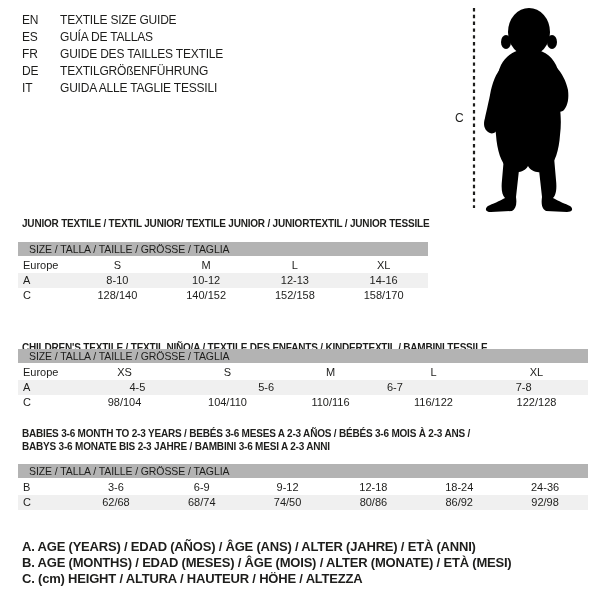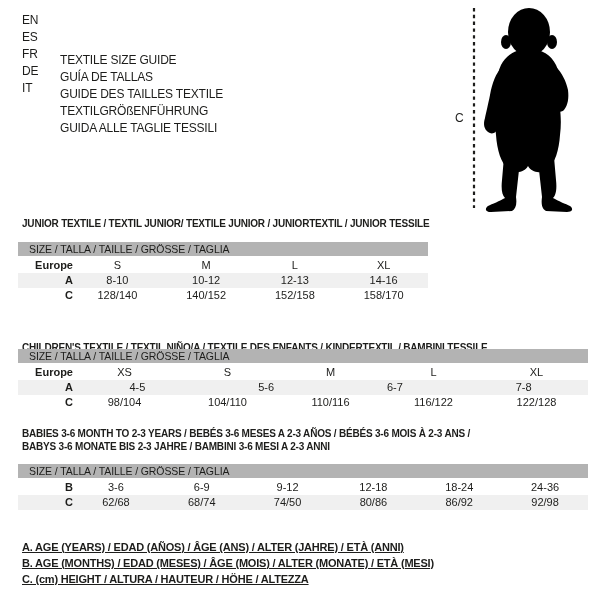--- a/index.html
+++ b/index.html
@@ -22,21 +22,21 @@
   }
   .lang-row {
     display: flex;
     height: 17px;
     line-height: 17px;
     font-size: 12px;
     font-weight: normal;
     letter-spacing: -0.2px;
   }
   .lang-code { width: 38px; }
-  .lang-title { white-space: nowrap; margin-top: 40px; }
+  .lang-title { white-space: nowrap; }
 
   
   .figure-area {
     position: absolute;
     left: 453px;
     top: 5px;
     width: 135px;
     height: 207px;
   }
   .figure-area svg { display: block; }
@@ -68,22 +68,21 @@
   .trow {
     display: flex;
     height: 15px;
     line-height: 15px;
     font-size: 11px;
   }
   .trow.shaded { background: #f0f0f0; }
   .trow .c0 {
     width: 55px;
     padding-left: 5px;
-    text-align: right;
-    font-weight: bold;
+    text-align: left;
   }
   .trow .c {
     flex: 1;
     text-align: center;
   }
 
   .t1 { width: 410px; top: 242px; }
   .t2 { width: 570px; top: 349px; }
   .t3 { width: 570px; top: 464px; }
 
@@ -93,25 +92,24 @@
 
   
   .notes {
     position: absolute;
     left: 22px;
     top: 539px;
   }
   .note-line {
     height: 16px;
     line-height: 16px;
-    font-size: 11px;
+    font-size: 13px;
     font-weight: bold;
     letter-spacing: -0.2px;
     white-space: nowrap;
-    text-decoration: underline;
   }
 </style>
 </head>
 <body>
 
 <div class="page">
 
   <div class="lang-header">
     <div class="lang-row">
       <span class="lang-code">EN</span>

